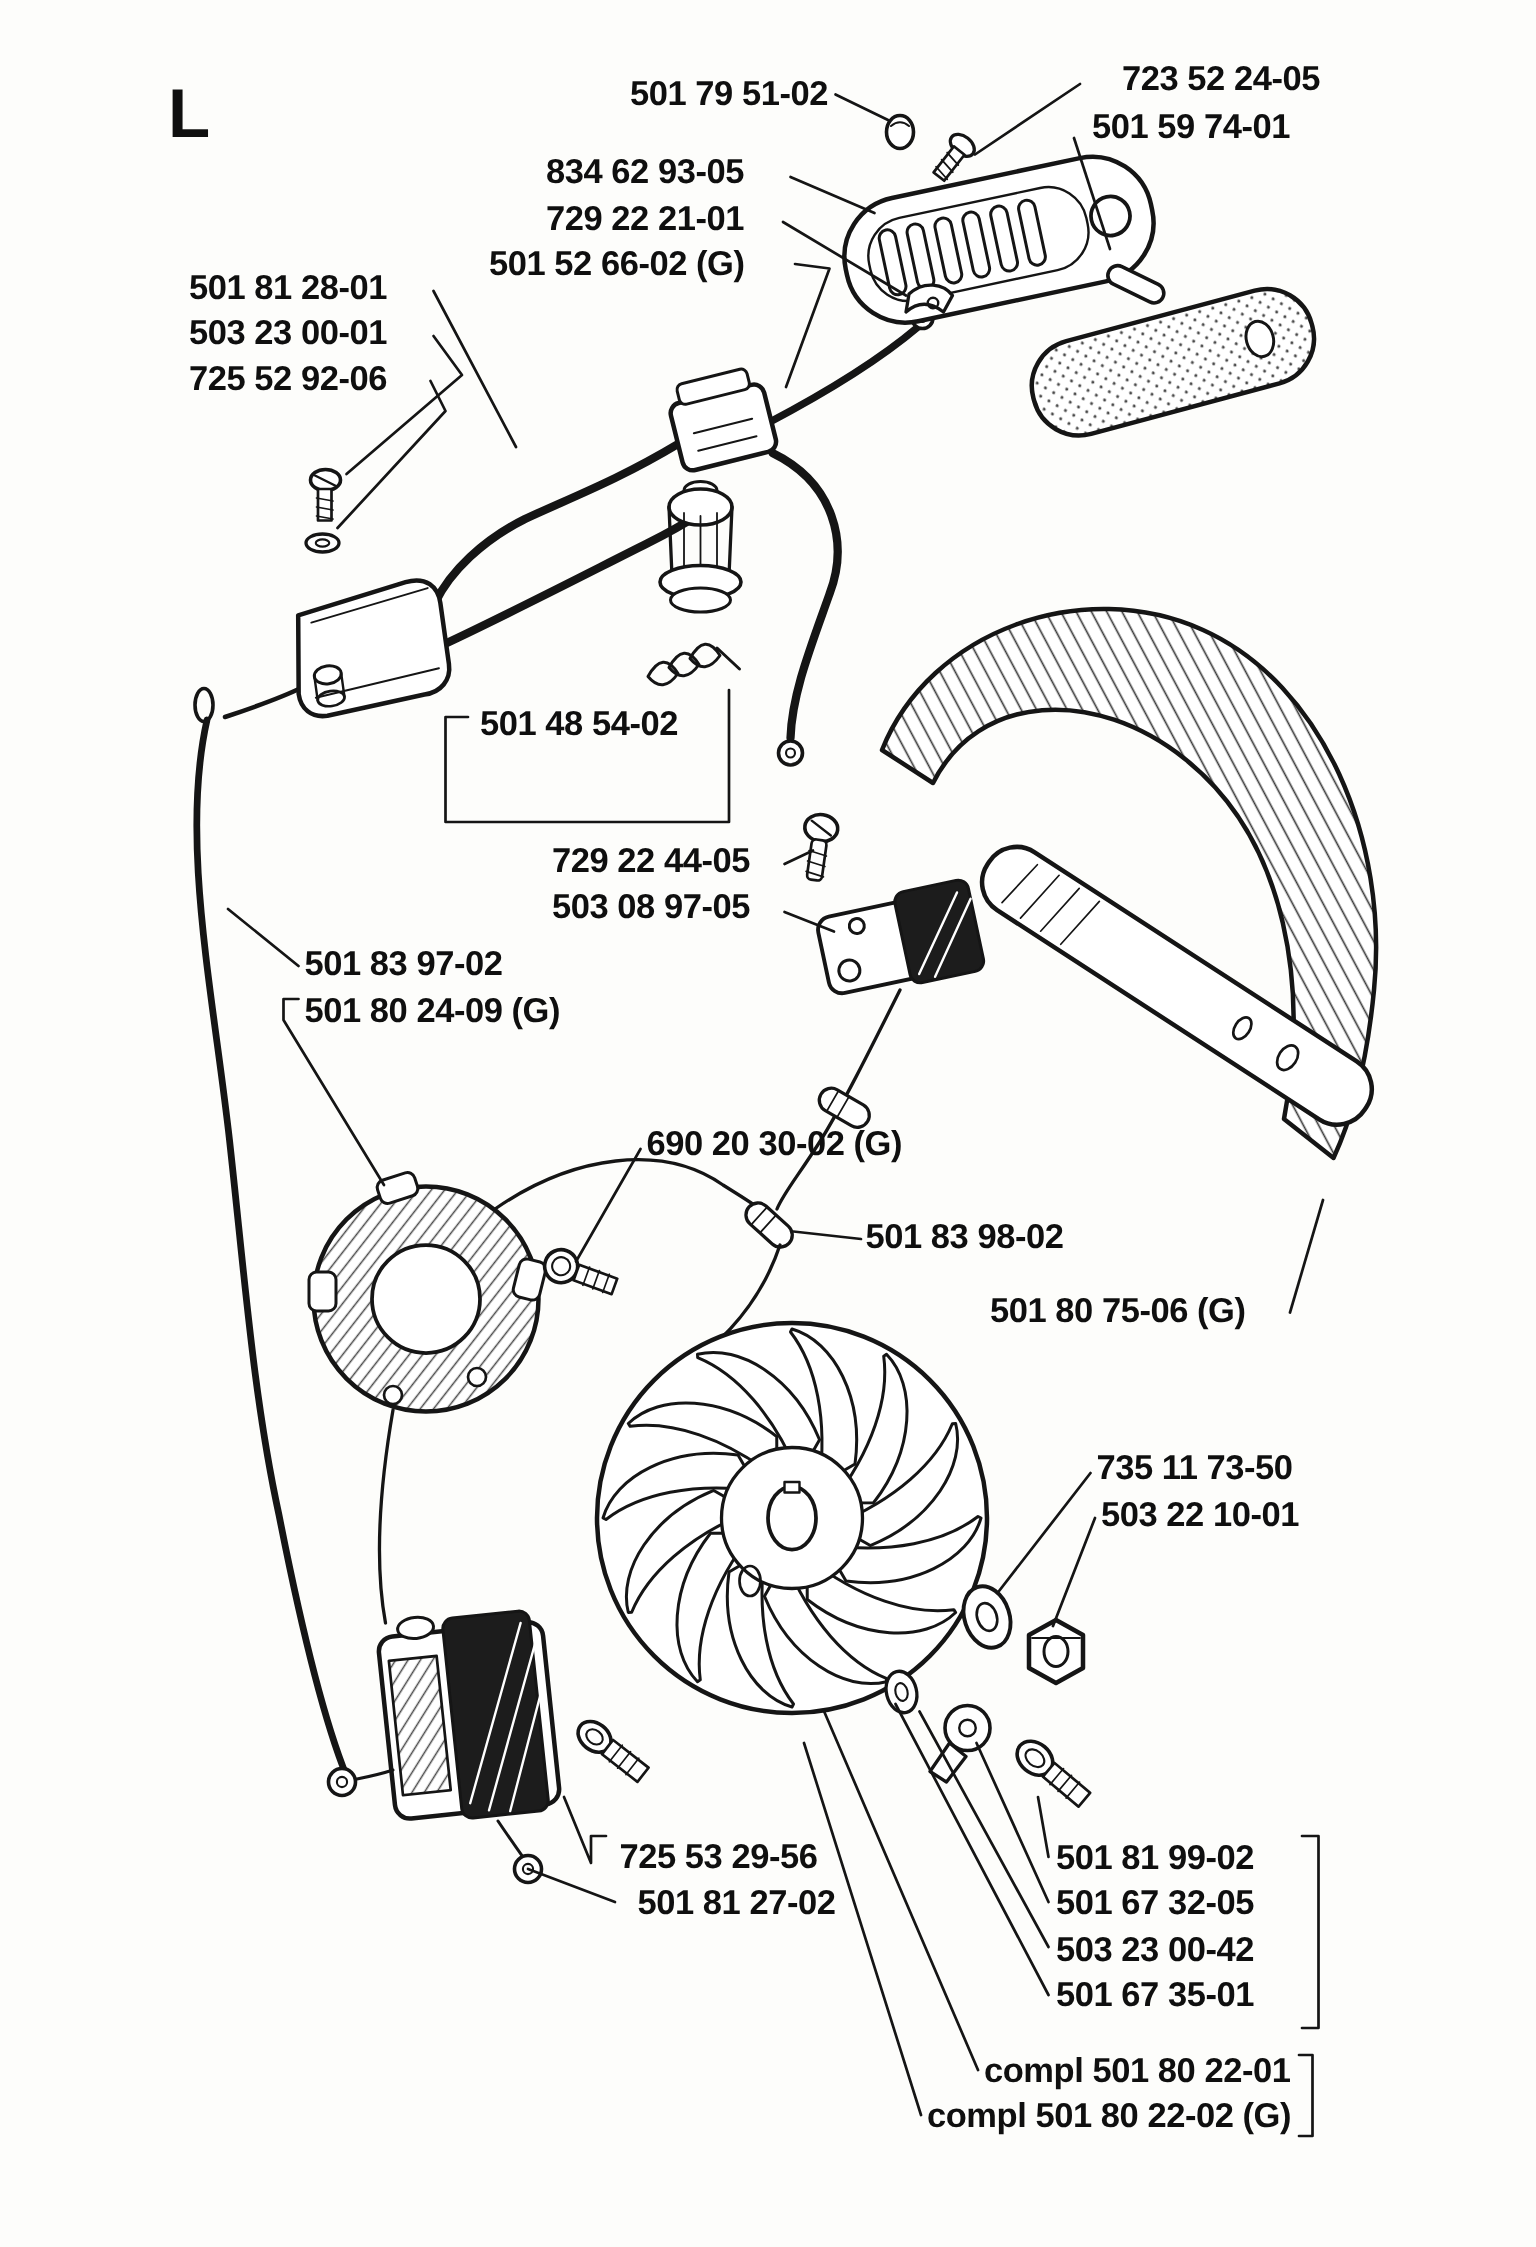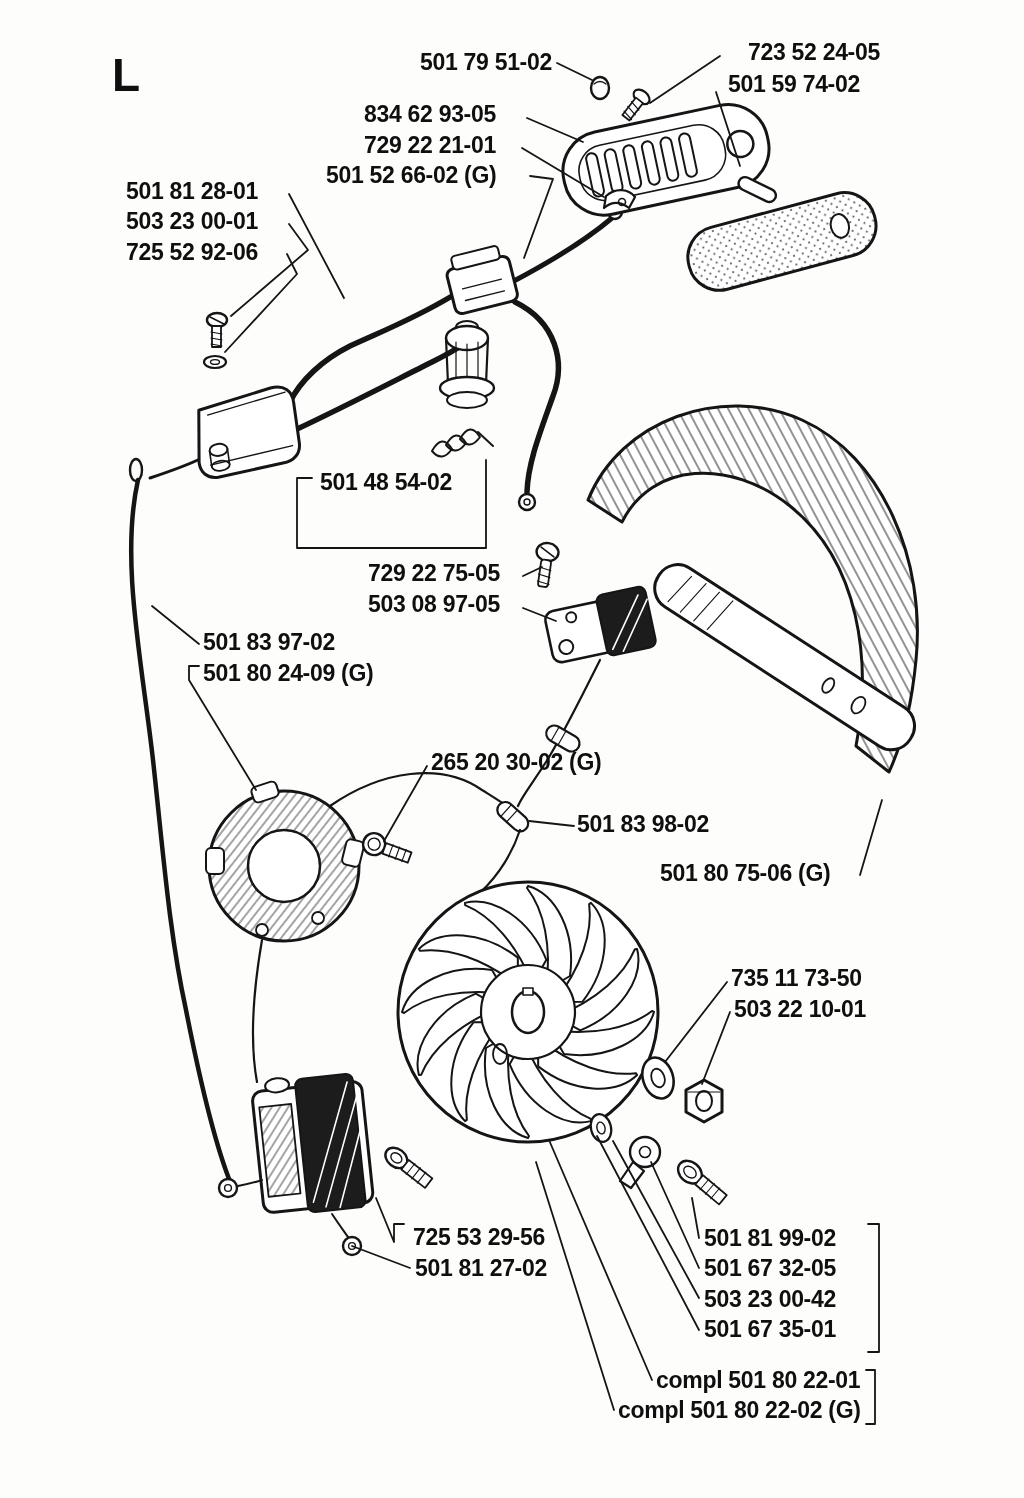--- a/index.html
+++ b/index.html
@@ -313,39 +313,39 @@
         <path d="M868,1224 L879,1224 L879,1352 L868,1352"></path>
         <path d="M866,1370 L875,1370 L875,1424 L866,1424"></path>
       </g>
     </g>
   </svg>
 
   <div class="section-letter" style="left:112px;top:52px">L</div>
 
   <div class="lbl" style="left:420px;top:50px">501 79 51-02</div>
   <div class="lbl" style="left:748px;top:40px">723 52 24-05</div>
-  <div class="lbl" style="left:728px;top:72px">501 59 74-02</div>
+  <div class="lbl" style="left:728px;top:72px">501 59 74-01</div>
   <div class="lbl" style="left:364px;top:102px">834 62 93-05</div>
   <div class="lbl" style="left:364px;top:133px">729 22 21-01</div>
   <div class="lbl" style="left:326px;top:163px">501 52 66-02 (G)</div>
   <div class="lbl" style="left:126px;top:179px">501 81 28-01</div>
   <div class="lbl" style="left:126px;top:209px">503 23 00-01</div>
   <div class="lbl" style="left:126px;top:240px">725 52 92-06</div>
   <div class="lbl" style="left:320px;top:470px">501 48 54-02</div>
-  <div class="lbl" style="left:368px;top:561px">729 22 75-05</div>
+  <div class="lbl" style="left:368px;top:561px">729 22 44-05</div>
   <div class="lbl" style="left:368px;top:592px">503 08 97-05</div>
   <div class="lbl" style="left:203px;top:630px">501 83 97-02</div>
   <div class="lbl" style="left:203px;top:661px">501 80 24-09 (G)</div>
-  <div class="lbl" style="left:431px;top:750px">265 20 30-02 (G)</div>
+  <div class="lbl" style="left:431px;top:750px">690 20 30-02 (G)</div>
   <div class="lbl" style="left:577px;top:812px">501 83 98-02</div>
   <div class="lbl" style="left:660px;top:861px">501 80 75-06 (G)</div>
   <div class="lbl" style="left:731px;top:966px">735 11 73-50</div>
   <div class="lbl" style="left:734px;top:997px">503 22 10-01</div>
   <div class="lbl" style="left:413px;top:1225px">725 53 29-56</div>
-  <div class="lbl" style="left:415px;top:1256px">501 81 27-02</div>
+  <div class="lbl" style="left:425px;top:1256px">501 81 27-02</div>
   <div class="lbl" style="left:704px;top:1226px">501 81 99-02</div>
   <div class="lbl" style="left:704px;top:1256px">501 67 32-05</div>
   <div class="lbl" style="left:704px;top:1287px">503 23 00-42</div>
   <div class="lbl" style="left:704px;top:1317px">501 67 35-01</div>
   <div class="lbl" style="left:656px;top:1368px">compl 501 80 22-01</div>
   <div class="lbl" style="left:618px;top:1398px">compl 501 80 22-02 (G)</div>
 
 </div>
 
 </body></html>

